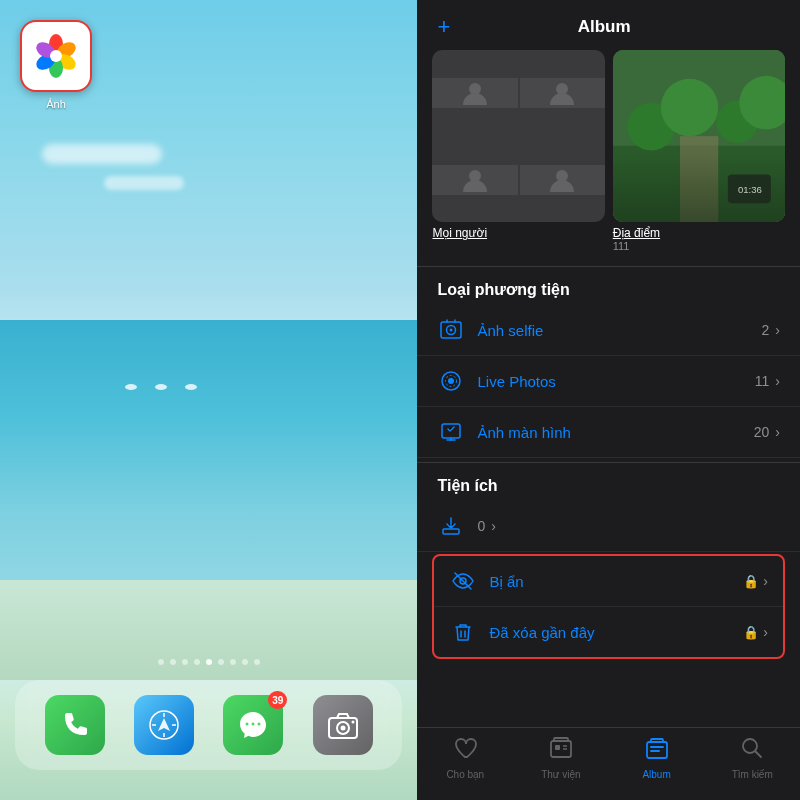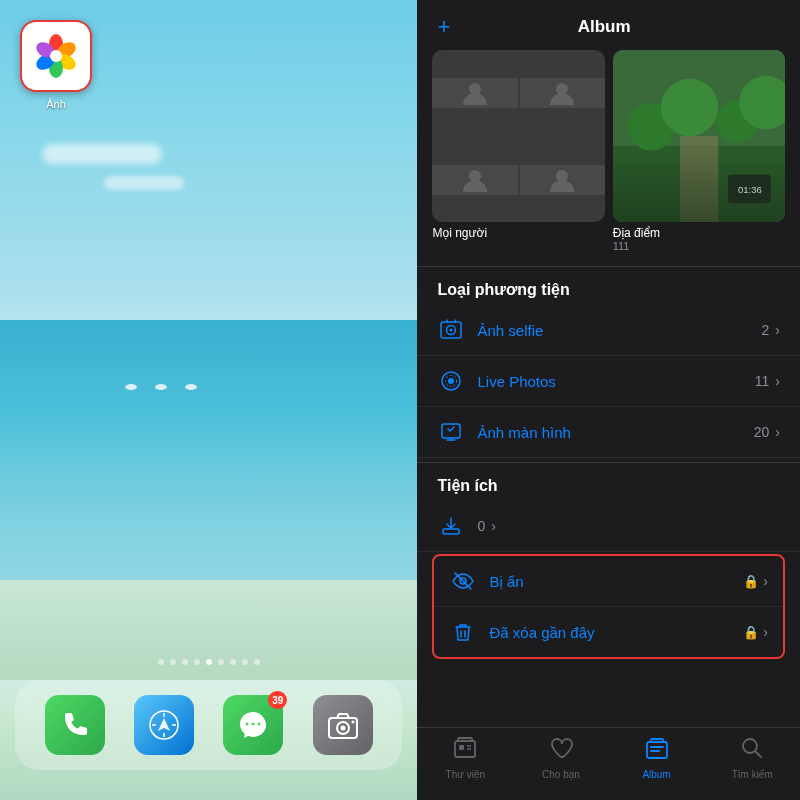--- a/index.html
+++ b/index.html
@@ -282,20 +282,21 @@
       left: 0; right: 0;
       height: 40%;
       background: linear-gradient(180deg, transparent, rgba(20,40,20,0.5));
     }
 
     .album-name {
       color: white;
       font-size: 12px;
       font-weight: 500;
       margin-top: 4px;
+      text-decoration: underline;
     }
 
     .album-count {
       color: #8e8e93;
       font-size: 11px;
     }
 
     
     .section-divider {
       height: 1px;
@@ -670,37 +671,37 @@
         <span class="item-chevron">›</span>
       </div>
     </div>
   </div>
 
   <div class="tab-bar">
 
     <div class="tab-item">
       <div class="tab-icon">
         <svg width="24" height="24" viewBox="0 0 24 24">
+          <path d="M12 21C12 21 3 14 3 8a5 5 0 0110 0 5 5 0 0110 0c0 6-9 13-9 13z" fill="none" stroke="#636366" stroke-width="1.8"></path>
+        </svg>
+      </div>
+      <span class="tab-label">Cho bạn</span>
+    </div>
+
+    <div class="tab-item">
+      <div class="tab-icon">
+        <svg width="24" height="24" viewBox="0 0 24 24">
           <rect x="2" y="5" width="20" height="16" rx="2" fill="none" stroke="#636366" stroke-width="1.8"></rect>
           <path d="M5 5V3a1 1 0 011-1h12a1 1 0 011 1v2" fill="none" stroke="#636366" stroke-width="1.8"></path>
           <rect x="6" y="9" width="5" height="5" rx="1" fill="#636366"></rect>
           <line x1="14" y1="10" x2="18" y2="10" stroke="#636366" stroke-width="1.5"></line>
           <line x1="14" y1="13" x2="18" y2="13" stroke="#636366" stroke-width="1.5"></line>
         </svg>
       </div>
       <span class="tab-label">Thư viện</span>
-    </div>
-
-    <div class="tab-item">
-      <div class="tab-icon">
-        <svg width="24" height="24" viewBox="0 0 24 24">
-          <path d="M12 21C12 21 3 14 3 8a5 5 0 0110 0 5 5 0 0110 0c0 6-9 13-9 13z" fill="none" stroke="#636366" stroke-width="1.8"></path>
-        </svg>
-      </div>
-      <span class="tab-label">Cho bạn</span>
     </div>
 
     <div class="tab-item active">
       <div class="tab-icon">
         <svg width="24" height="24" viewBox="0 0 24 24">
           <rect x="2" y="6" width="20" height="16" rx="2" fill="none" stroke="#0a84ff" stroke-width="1.8"></rect>
           <path d="M6 6V4a1 1 0 011-1h10a1 1 0 011 1v2" fill="none" stroke="#0a84ff" stroke-width="1.8"></path>
           <rect x="5" y="10" width="14" height="2" rx="1" fill="#0a84ff"></rect>
           <rect x="5" y="14" width="10" height="2" rx="1" fill="#0a84ff"></rect>
         </svg>

